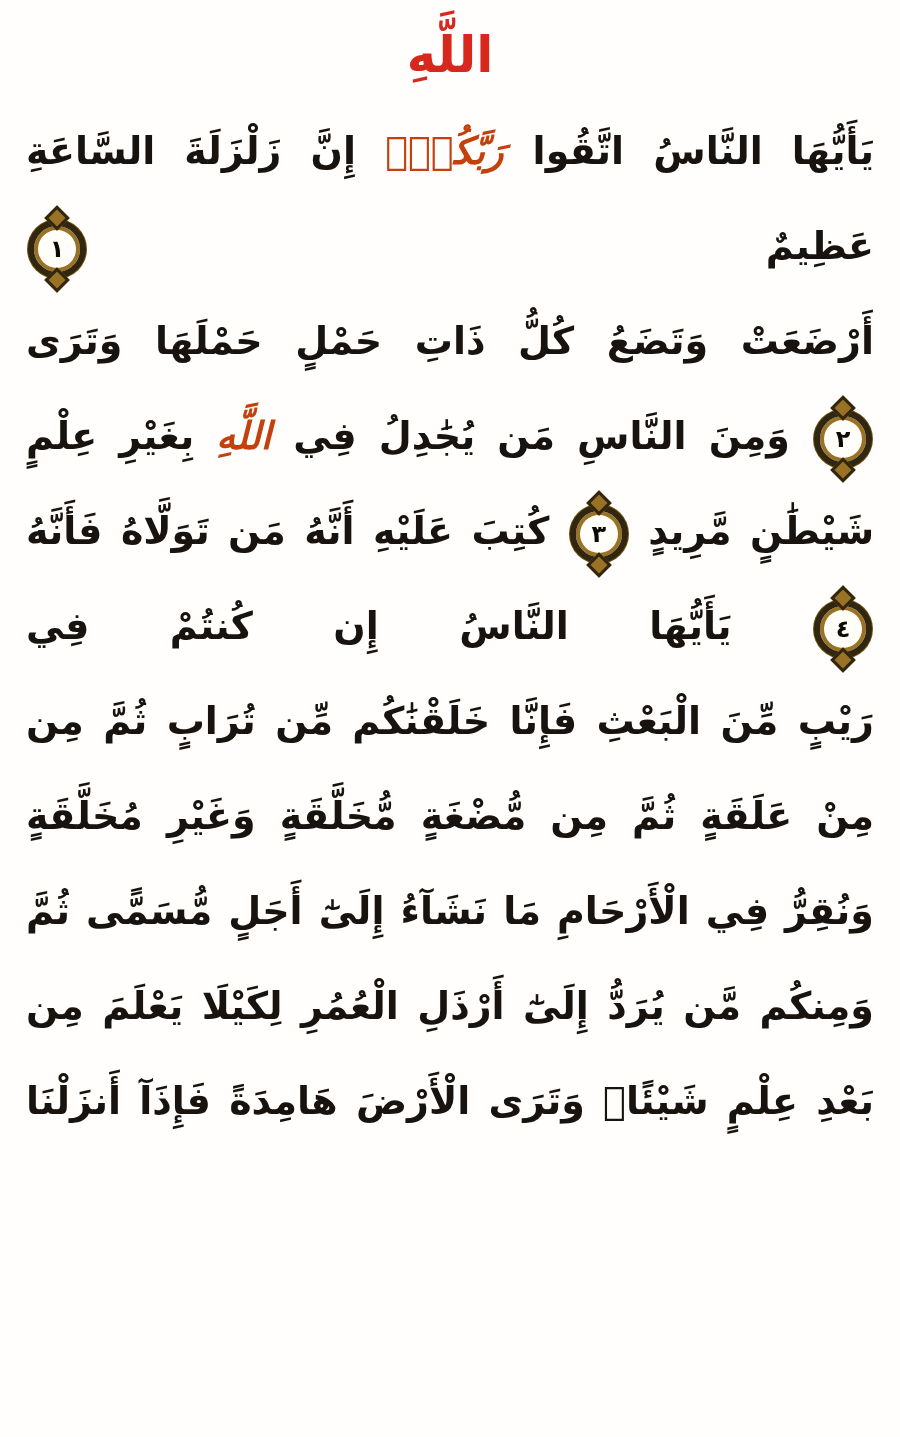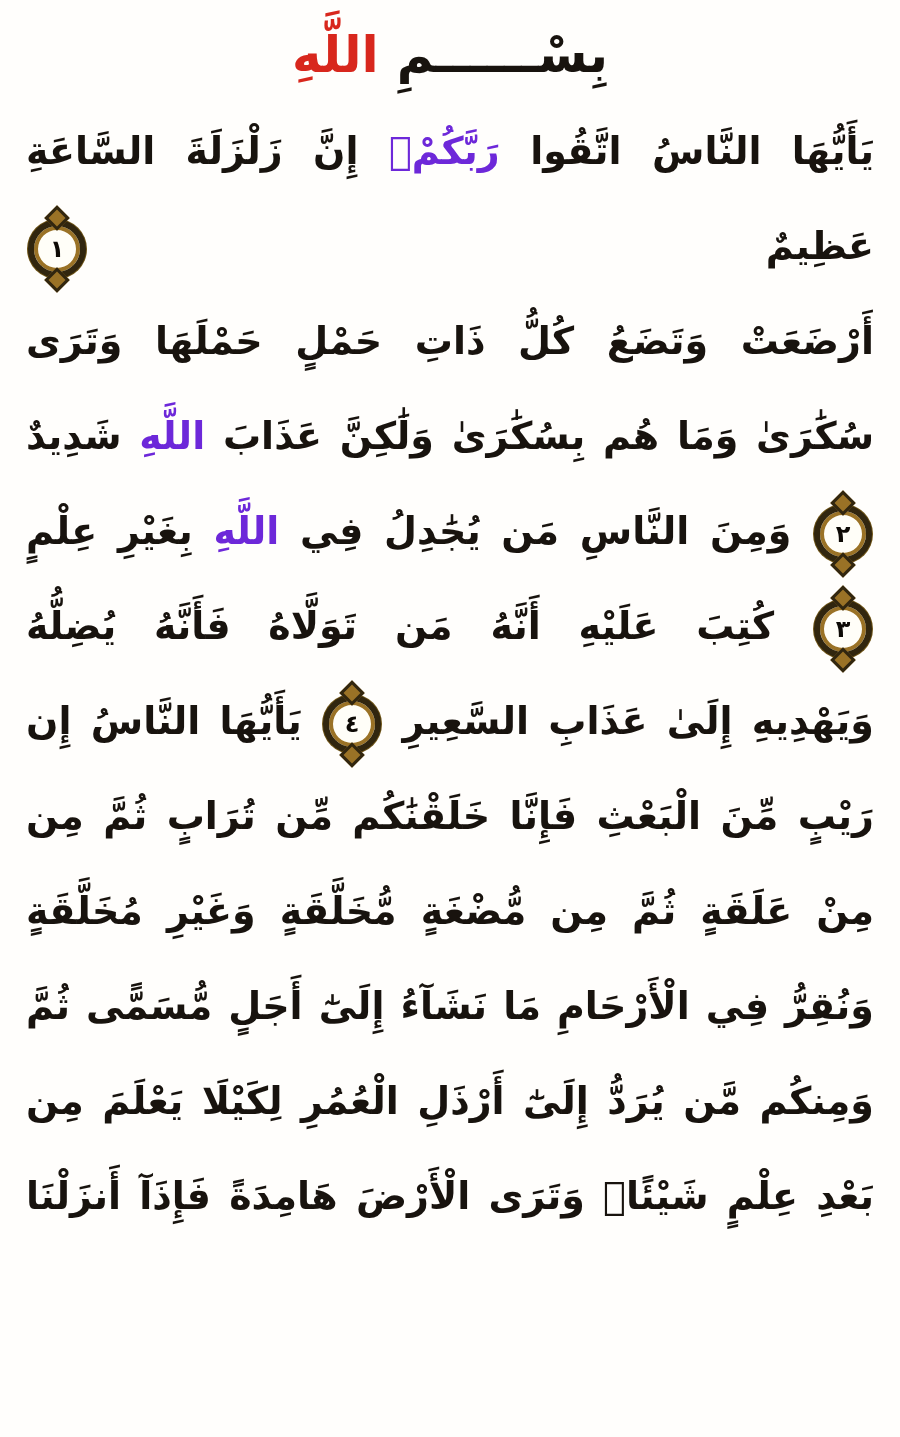--- a/index.html
+++ b/index.html
@@ -36,21 +36,21 @@
     font-size:38px;
     font-weight:bold;
     color:#18130e;
     text-align:justify;
     text-align-last:justify;
     text-justify:inter-word;
     overflow:hidden;
     white-space:normal;
   }
   .qline span.ink{color:#18130e;}
-  .qline span.red{color:#6d28d9;}
+  .qline span.red{color:#c2410c;font-style:italic;}
   .verse-medallion{
     position:relative;
     display:inline-flex;
     align-items:center;
     justify-content:center;
     width:46px;height:46px;
     border-radius:50%;
     background:#fffef8;
     border:6px solid #31260f;
     box-shadow:inset 0 0 0 4px #9a7226, 0 0 0 1px #6d5316;
@@ -75,37 +75,35 @@
     font-weight:bold;
     color:#0d0a06;
     line-height:1;
   }
 </style>
 </head>
 <body>
 
 <div class="page">
   <div class="basmala" id="basmala">
-      <span class="ink">بِسْــــــمِ</span> 
       <span class="red">اللَّهِ</span> 
     </div>
   <div id="lines">
       <div class="qline"><span class="ink">يَأَيُّهَا النَّاسُ اتَّقُوا</span> <span class="red">رَبَّكُمْۚ</span> <span class="ink">إِنَّ زَلْزَلَةَ السَّاعَةِ شَيْءٌ</span></div>
       <div class="qline"><span class="ink">عَظِيمٌ</span> <span class="verse-medallion">
           <span class="num">١</span>
         </span> </div>
       <div class="qline"><span class="ink">أَرْضَعَتْ وَتَضَعُ كُلُّ ذَاتِ حَمْلٍ حَمْلَهَا وَتَرَى النَّاسَ</span></div>
-      <div class="qline"><span class="ink">سُكَٰرَىٰ وَمَا هُم بِسُكَٰرَىٰ وَلَٰكِنَّ عَذَابَ</span> <span class="red">اللَّهِ</span> <span class="ink">شَدِيدٌ</span></div>
       <div class="qline"><span class="verse-medallion">
           <span class="num">٢</span>
         </span> <span class="ink">وَمِنَ النَّاسِ مَن يُجَٰدِلُ فِي</span> <span class="red">اللَّهِ</span> <span class="ink">بِغَيْرِ عِلْمٍ وَيَتَّبِعُ كُلَّ</span></div>
-      <div class="qline"> <span class="verse-medallion">
+      <div class="qline"><span class="ink">شَيْطَٰنٍ مَّرِيدٍ</span> <span class="verse-medallion">
           <span class="num">٣</span>
         </span> <span class="ink">كُتِبَ عَلَيْهِ أَنَّهُ مَن تَوَلَّاهُ فَأَنَّهُ يُضِلُّهُ</span></div>
-      <div class="qline"><span class="ink">وَيَهْدِيهِ إِلَىٰ عَذَابِ السَّعِيرِ</span> <span class="verse-medallion">
+      <div class="qline"> <span class="verse-medallion">
           <span class="num">٤</span>
         </span> <span class="ink">يَأَيُّهَا النَّاسُ إِن كُنتُمْ فِي</span></div>
       <div class="qline"><span class="ink">رَيْبٍ مِّنَ الْبَعْثِ فَإِنَّا خَلَقْنَٰكُم مِّن تُرَابٍ ثُمَّ مِن نُّطْفَةٍ ثُمَّ</span></div>
       <div class="qline"><span class="ink">مِنْ عَلَقَةٍ ثُمَّ مِن مُّضْغَةٍ مُّخَلَّقَةٍ وَغَيْرِ مُخَلَّقَةٍ لِّنُبَيِّنَ لَكُمْۚ</span></div>
       <div class="qline"><span class="ink">وَنُقِرُّ فِي الْأَرْحَامِ مَا نَشَآءُ إِلَىٰٓ أَجَلٍ مُّسَمًّى ثُمَّ نُخْرِجُكُمْ</span></div>
       <div class="qline"><span class="ink">وَمِنكُم مَّن يُرَدُّ إِلَىٰٓ أَرْذَلِ الْعُمُرِ لِكَيْلَا يَعْلَمَ مِن</span></div>
       <div class="qline"><span class="ink">بَعْدِ عِلْمٍ شَيْئًاۚ وَتَرَى الْأَرْضَ هَامِدَةً فَإِذَآ أَنزَلْنَا عَلَيْهَا</span></div>
     </div>
 </div>
 

